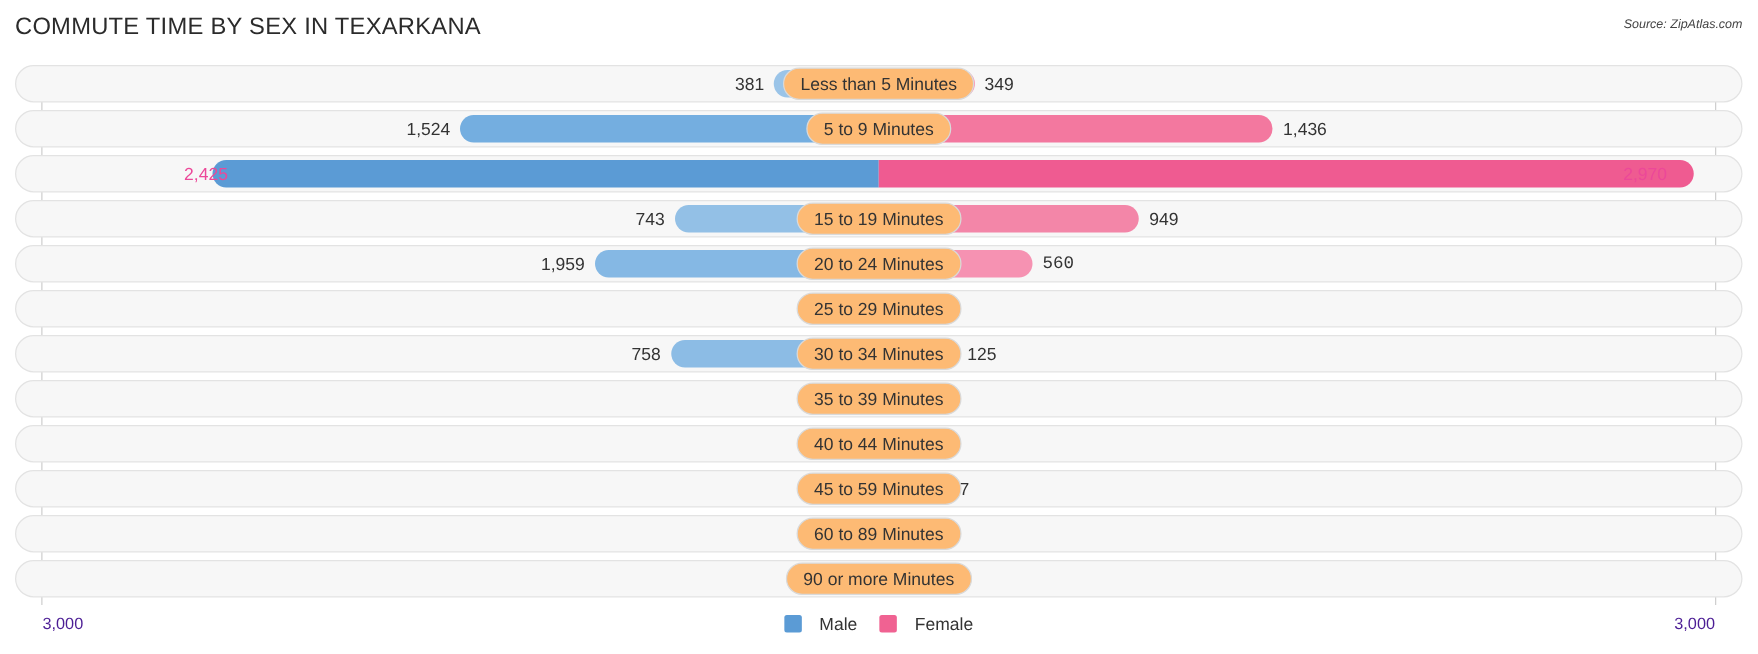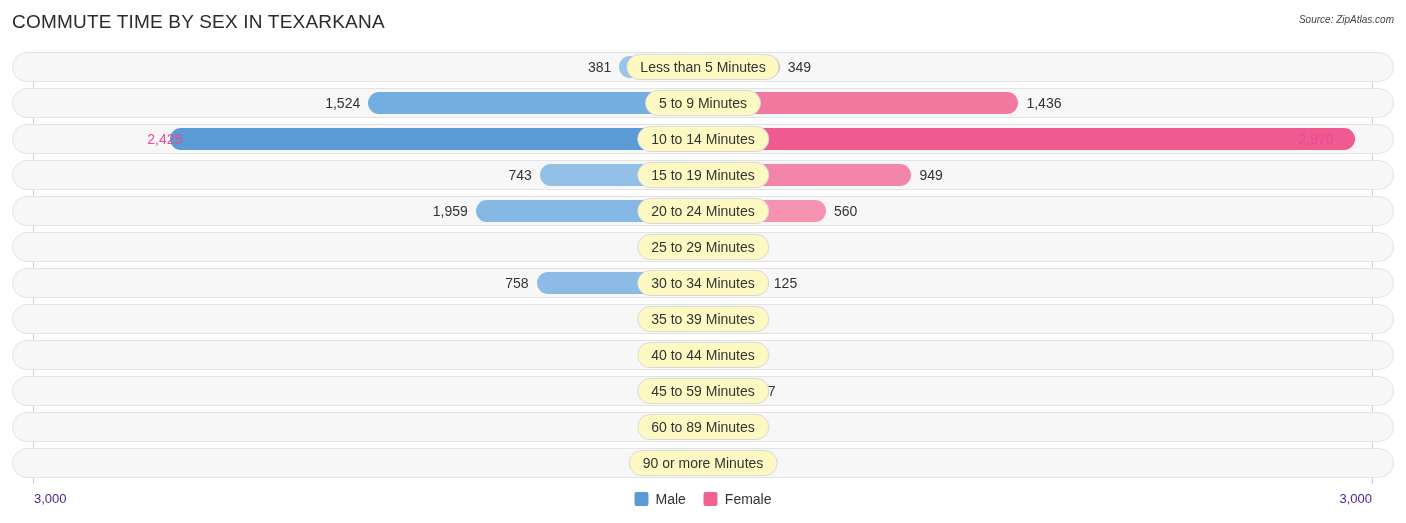--- a/index.html
+++ b/index.html
@@ -72,21 +72,21 @@
   }
   .val.male-out{right:50%;}
   .val.female-out{left:50%;}
   .val.inside{color:#ec4899;}
 
   .cat-pill{
     position:absolute;left:50%;top:2px;
     transform:translateX(-50%);
     height:26px;line-height:25px;
     padding:0 13px;
-    background:#fef9c3;
+    background:#fdba74;
     border:1px solid #d9d9d9;
     border-radius:13px;
     font-size:14px;color:#333;
     white-space:nowrap;
     box-sizing:border-box;
     z-index:3;
   }
 
   .footer{
     position:absolute;left:12px;right:12px;top:486px;height:26px;
@@ -95,21 +95,21 @@
     position:absolute;top:0;height:26px;line-height:26px;
     font-size:13px;color:#4c1d95;white-space:nowrap;
   }
   .axis-label.l{left:22px;}
   .axis-label.r{right:22px;}
 
   .legend{
     position:absolute;left:50%;top:0;transform:translateX(-50%);
     height:26px;display:flex;align-items:center;gap:18px;
   }
-  .legend-item{display:flex;align-items:center;gap:7px;}
+  .legend-item{display:flex;align-items:center;gap:14px;}
   .swatch{width:14px;height:14px;border-radius:2px;display:block;}
   .legend-label{font-size:14px;color:#333;white-space:nowrap;}
 </style>
 </head>
 <body>
 
 <div class="chart-root">
 
   <div class="chart-title">COMMUTE TIME BY SEX IN TEXARKANA</div>
   <div class="chart-source">Source: ZipAtlas.com</div>
@@ -133,36 +133,35 @@
           <div class="val male-out" style="margin-right: 0px; right: 50%; transform: translateX(-342.772px); text-align: left;">1,524</div>
           <div class="val female-out" style="left: 50%; transform: translateX(323.441px);">1,436</div>
           <div class="cat-pill">5 to 9 Minutes</div>
         </div>
         <div class="row">
           <div class="track"></div>
           <div class="bar male" style="width: 532.692px; background: rgb(91, 155, 213);"></div>
           <div class="bar female" style="width: 652.41px; background: rgb(239, 91, 145);"></div>
           <div class="val male-out inside" style="margin-right: 0px; right: 50%; transform: translateX(-520.692px); text-align: left;">2,425</div>
           <div class="val female-out inside" style="left: 50%; transform: translateX(640.41px); margin-left: -3.2em;">2,970</div>
-          <div class="cat-pill">10 to 14 Minutes</div>
         </div>
         <div class="row">
           <div class="track"></div>
           <div class="bar male" style="width: 163.212px; background: rgb(147, 192, 230);"></div>
           <div class="bar female" style="width: 208.464px; background: rgb(243, 134, 168);"></div>
           <div class="val male-out" style="margin-right: 0px; right: 50%; transform: translateX(-171.212px); text-align: center;">743</div>
           <div class="val female-out" style="left: 50%; transform: translateX(216.464px);">949</div>
           <div class="cat-pill">15 to 19 Minutes</div>
         </div>
         <div class="row">
           <div class="track"></div>
           <div class="bar male" style="width: 227.135px; background: rgb(133, 184, 228);"></div>
           <div class="bar female" style="width: 123.013px; background: rgb(246, 146, 178);"></div>
           <div class="val male-out" style="margin-right: 0px; right: 50%; transform: translateX(-235.135px); text-align: left;">1,959</div>
-          <div class="val female-out" style="left: 50%; transform: translateX(131.013px);">560</div>
+          <div class="val female-out" style="left: 50%; transform: translateX(131.013px); font-family: Liberation Mono, monospace;">560</div>
           <div class="cat-pill">20 to 24 Minutes</div>
         </div>
         <div class="row">
           <div class="track"></div>
           <div class="bar male" style="width: 34px; background: rgb(154, 196, 232);"></div>
           <div class="bar female" style="width: 34px; background: rgb(247, 155, 186);"></div>
           <div class="val male-out" style="margin-right: 0px; right: 50%; transform: translateX(-42px); text-align: left;">74</div>
           <div class="val female-out" style="left: 50%; transform: translateX(42px);">15</div>
           <div class="cat-pill">25 to 29 Minutes</div>
         </div>

